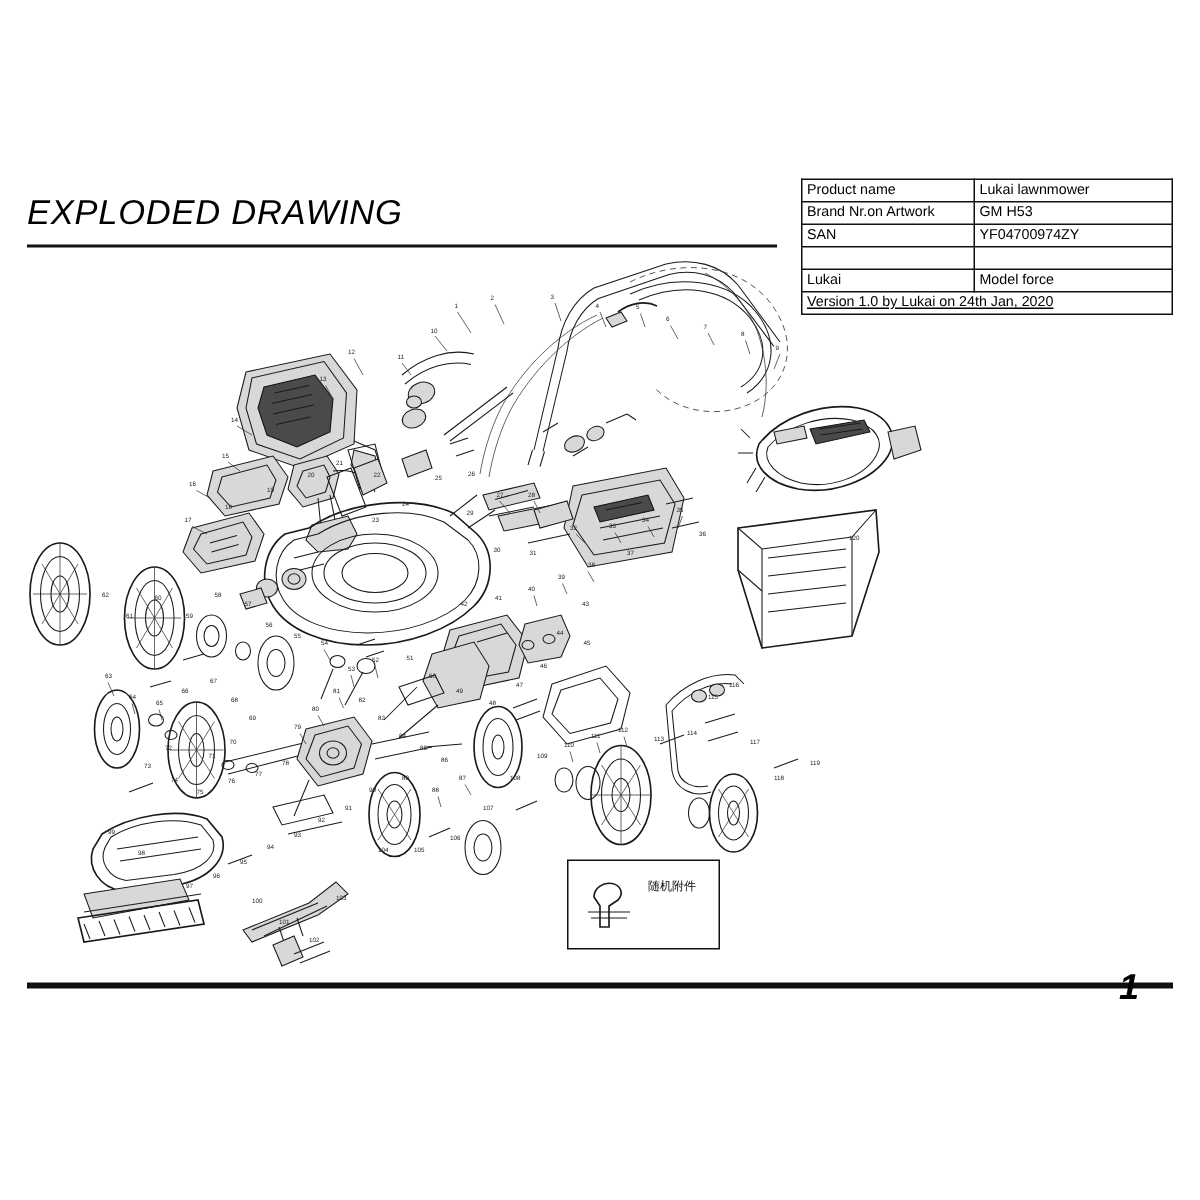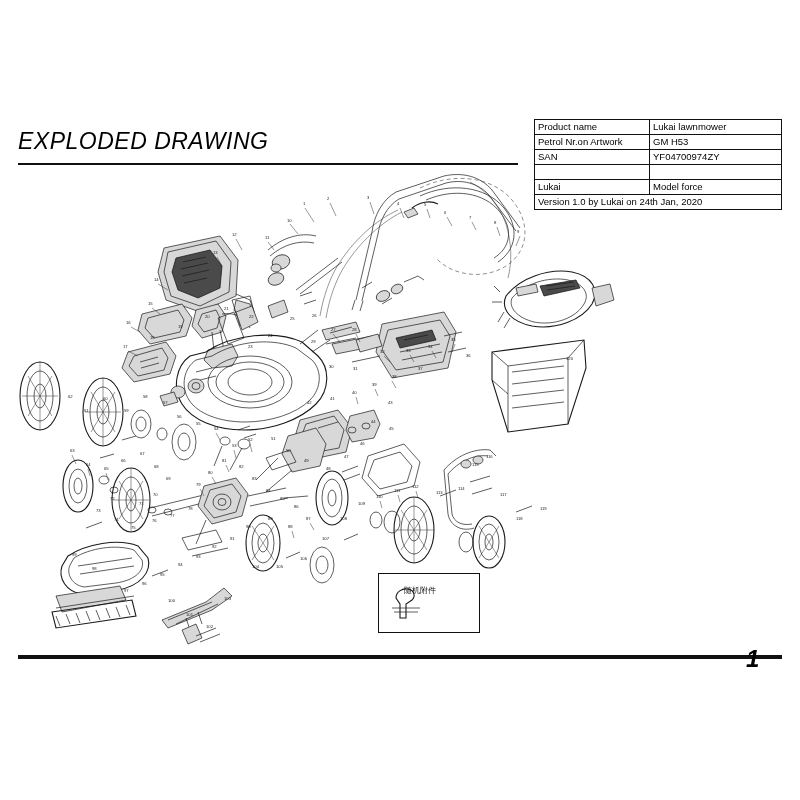--- a/index.html
+++ b/index.html
@@ -42,21 +42,21 @@
   .info-table td{
     border:1px solid #111;
     padding:1px 3px;
     height:12px;
     line-height:12px;
     white-space:nowrap;
     vertical-align:middle;
     margin-top:12px;
   }
   .info-table td.k{width:108px;}
-  .info-table td.full{width:auto;}
+  .info-table td.full{width:auto;text-decoration:underline;}
 
   
   .bottom-rule{
     position:absolute;
     left:18px; top:655px;
     width:764px; height:4px;
     background:#111;
   }
   .page-no{
     position:absolute;
@@ -69,21 +69,21 @@
   
   .acc-box{
     position:absolute;
     left:378px; top:573px;
     width:100px; height:58px;
     border:1px solid #111;
     background:#fff;
   }
   .acc-label{
     position:absolute;
-    left:404px; top:585px;
+    left:432px; top:585px;
     font-size:8px;
     color:#111;
     white-space:nowrap;
     text-align:center;
   }
 
   
   #art{position:absolute;left:0;top:0;width:800px;height:800px;pointer-events:none;}
   #art .ln{fill:none;stroke:#1a1a1a;stroke-width:0.7;}
   #art .ln2{fill:none;stroke:#1a1a1a;stroke-width:1.1;}
@@ -101,21 +101,21 @@
   <div class="title">EXPLODED DRAWING</div>
   <div class="title-rule"></div>
 
   <table class="info-table">
     <tbody>
         <tr>
       <td class="k">Product name</td>
       <td>Lukai lawnmower</td>
     </tr>
     <tr>
-      <td class="k">Petrol Nr.on Artwork</td>
+      <td class="k">Brand Nr.on Artwork</td>
       <td>GM H53</td>
     </tr>
     <tr>
       <td class="k">SAN</td>
       <td>YF04700974ZY</td>
     </tr>
     <tr>
       <td class="k"></td>
       <td></td>
     </tr>

